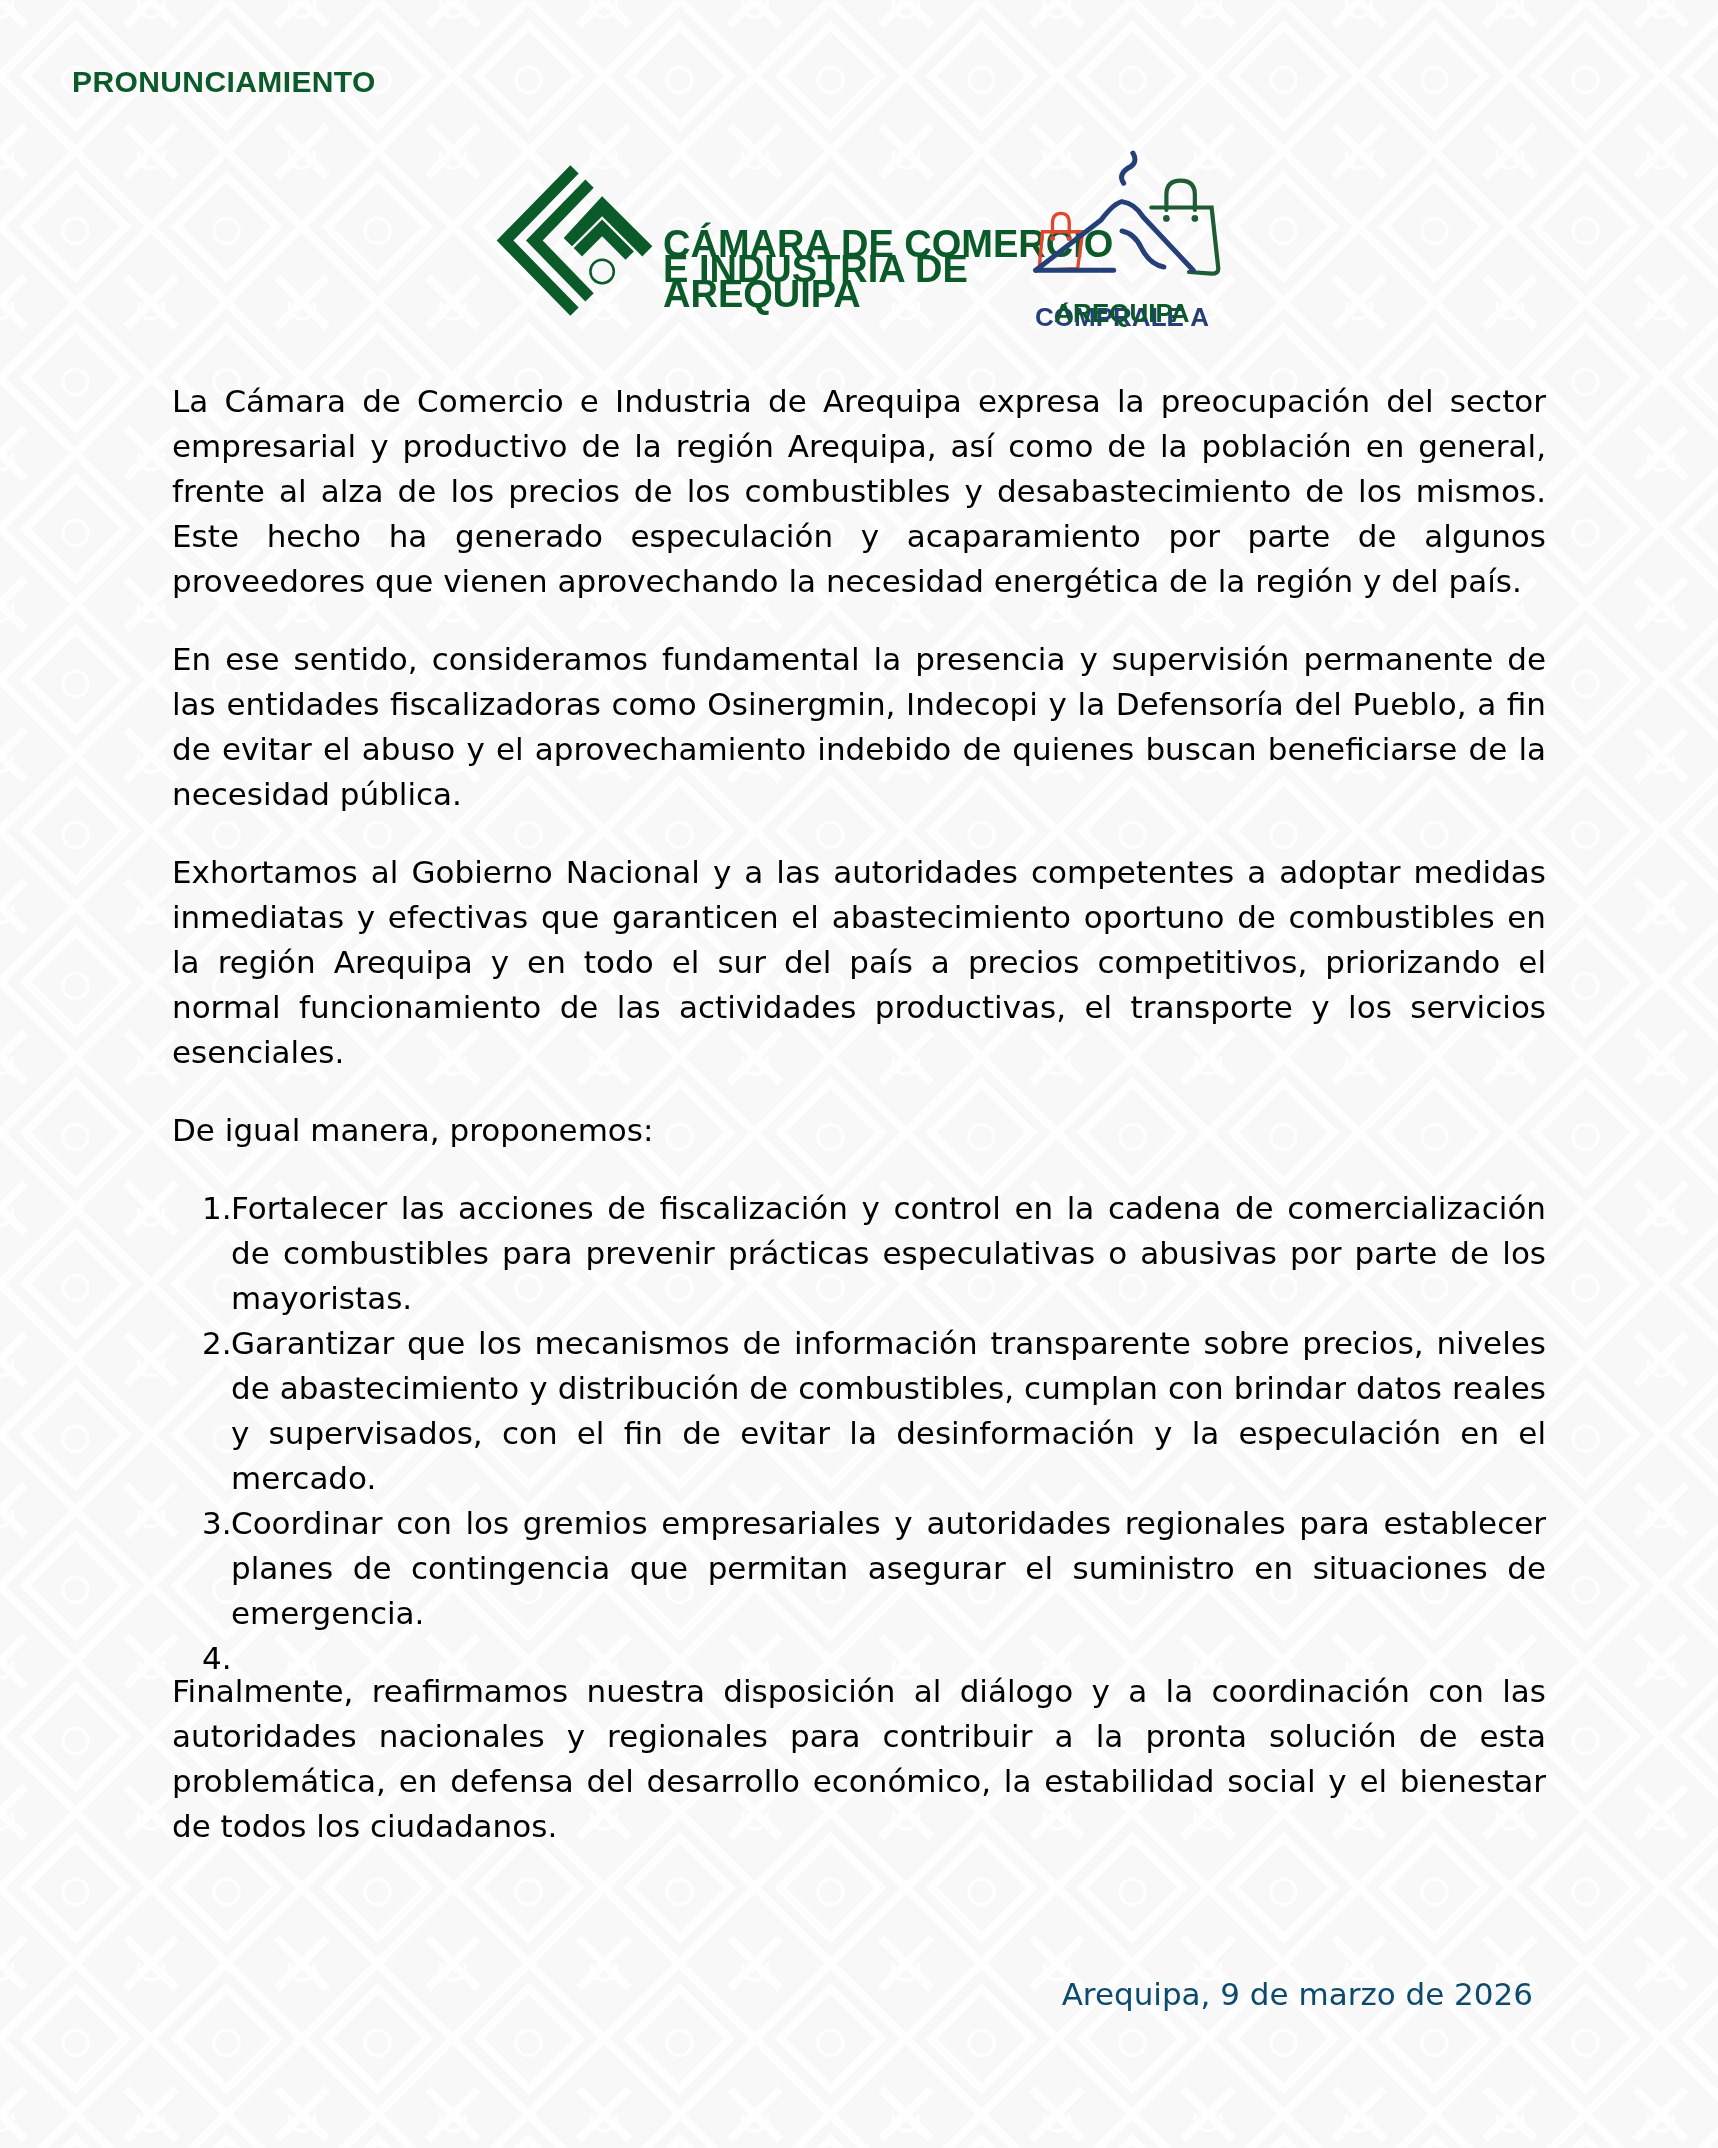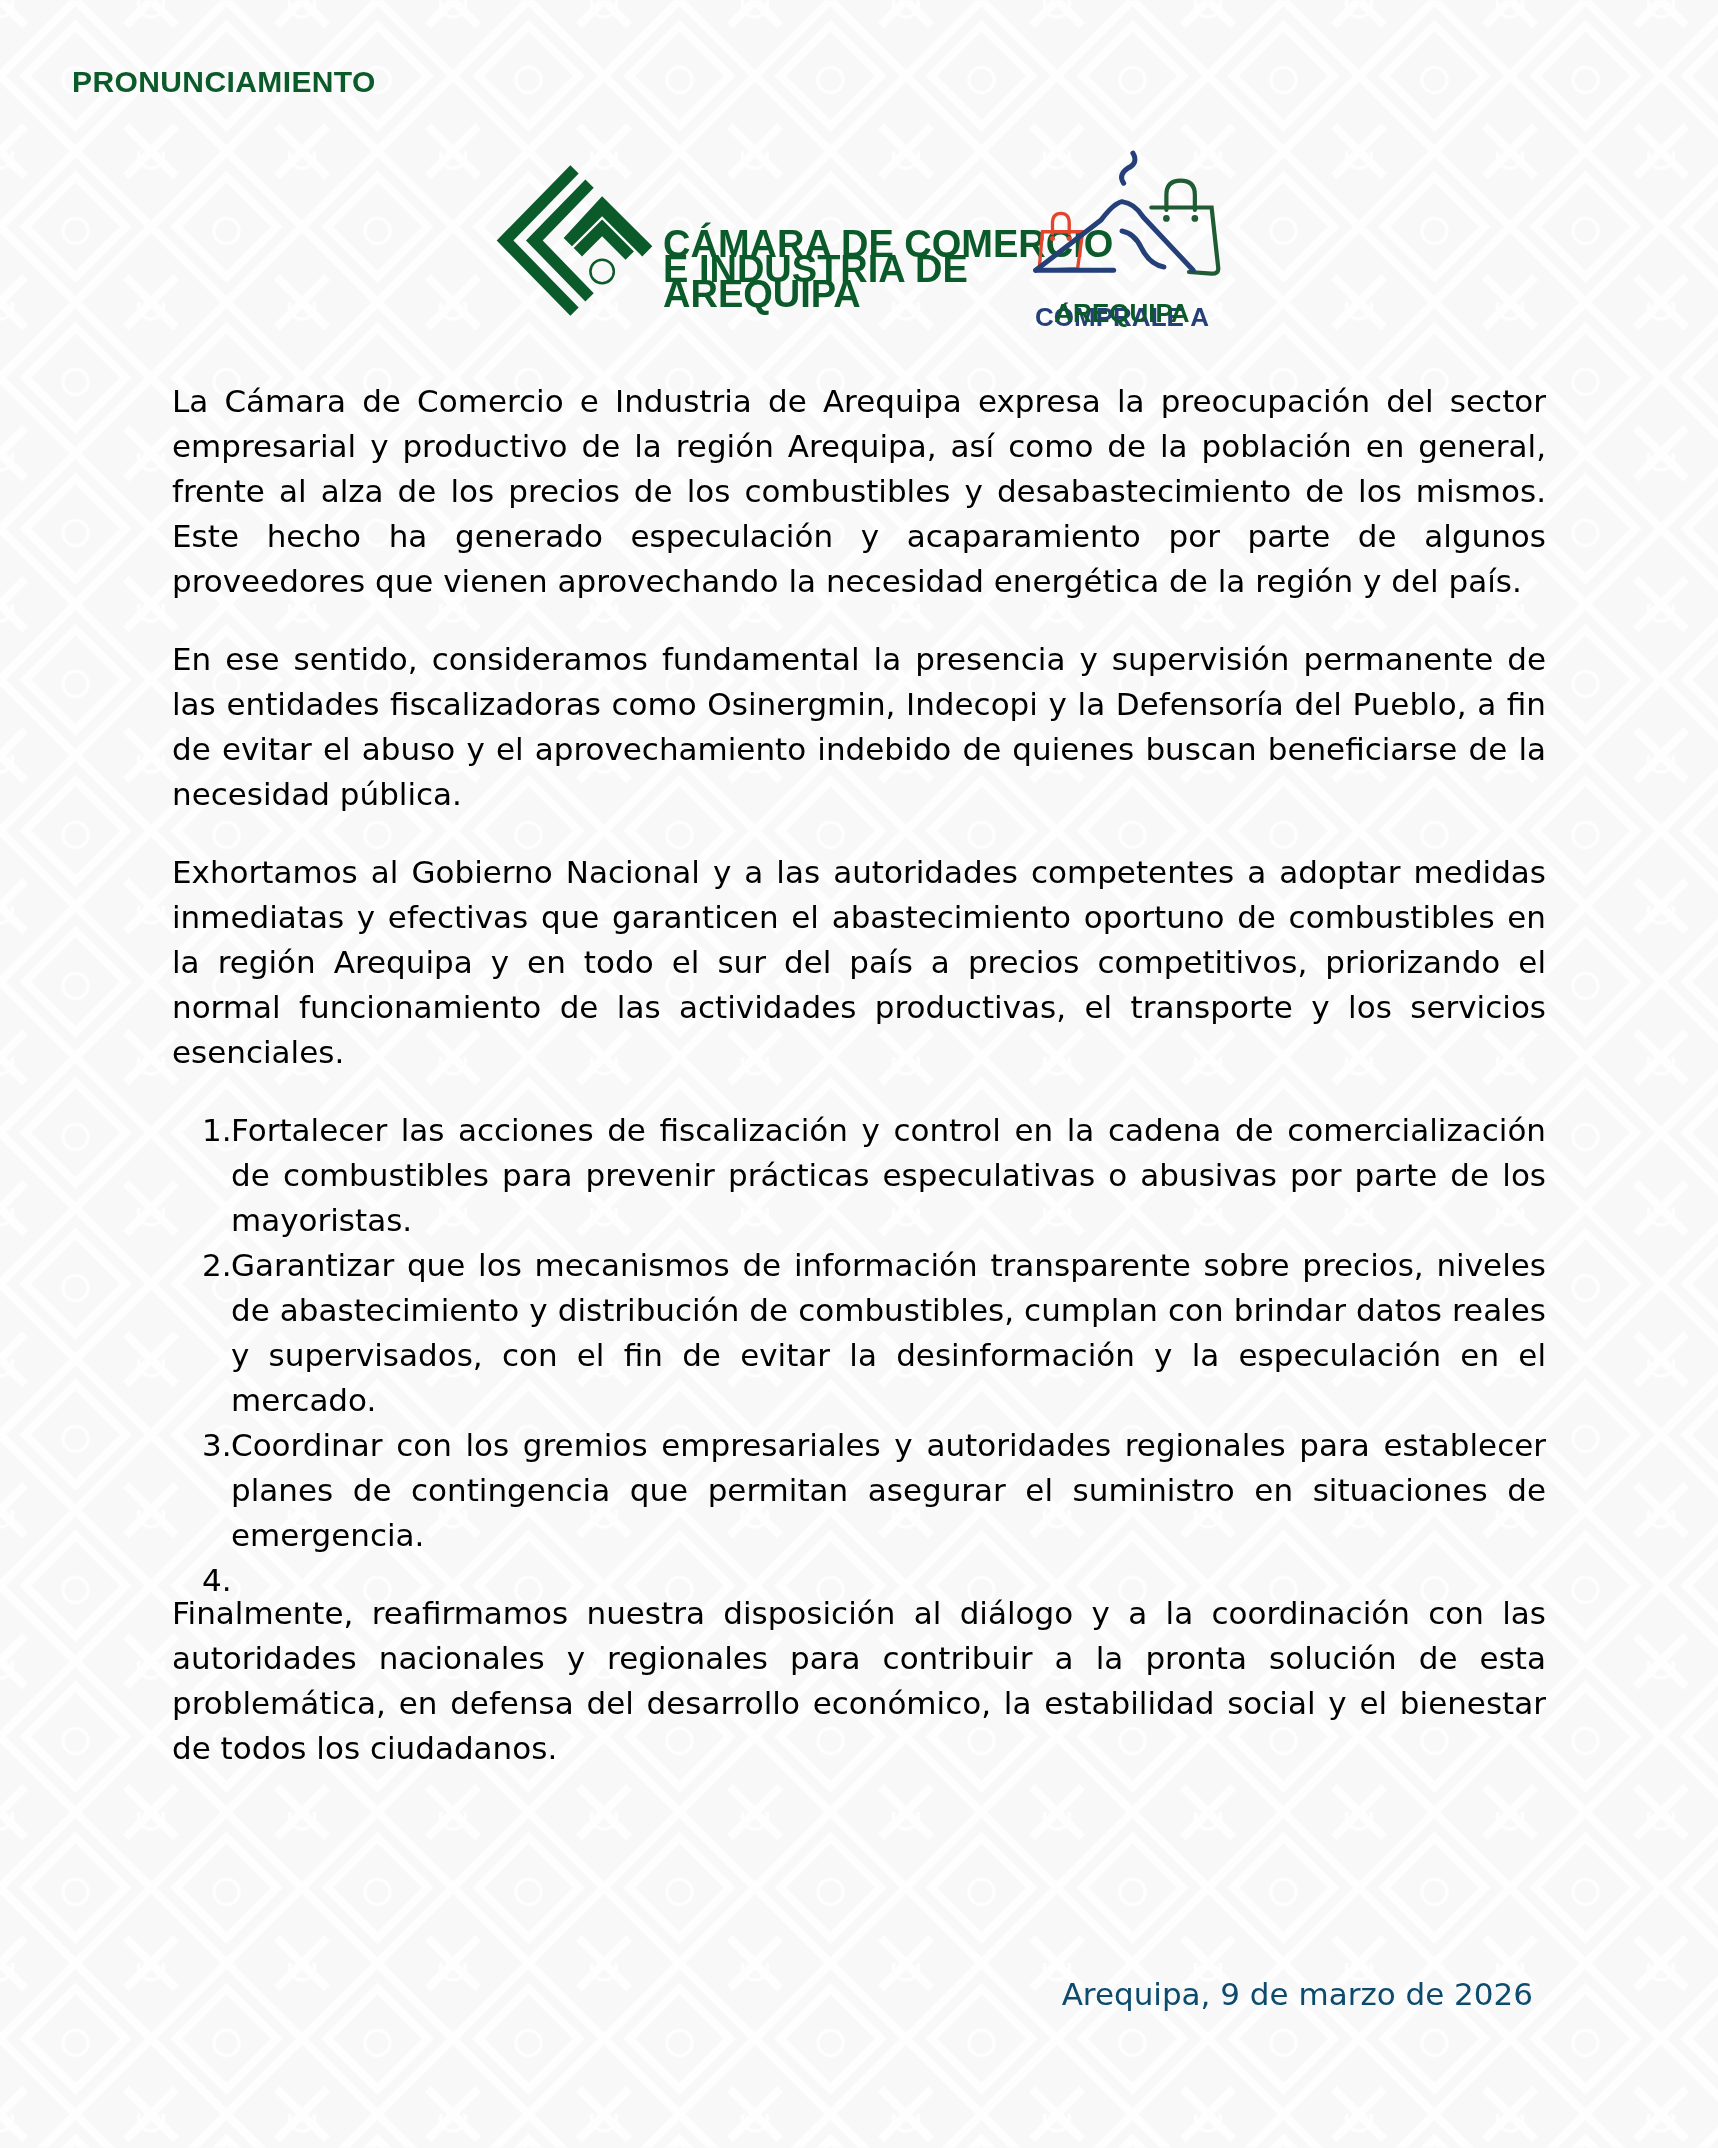--- a/index.html
+++ b/index.html
@@ -115,20 +115,21 @@
       </g>
     </svg>
     <div class="comprale-text comprale-line1">CÓMPRALE A</div>
     <div class="comprale-text comprale-line2">AREQUIPA</div>
   </div>
 
   <div class="body-text">
     <p>La Cámara de Comercio e Industria de Arequipa expresa la preocupación del sector empresarial y productivo de la región Arequipa, así como de la población en general, frente al alza de los precios de los combustibles y desabastecimiento de los mismos. Este hecho ha generado especulación y acaparamiento por parte de algunos proveedores que vienen aprovechando la necesidad energética de la región y del país.</p>
     <p>En ese sentido, consideramos fundamental la presencia y supervisión permanente de las entidades fiscalizadoras como Osinergmin, Indecopi y la Defensoría del Pueblo, a fin de evitar el abuso y el aprovechamiento indebido de quienes buscan beneficiarse de la necesidad pública.</p>
     <p>Exhortamos al Gobierno Nacional y a las autoridades competentes a adoptar medidas inmediatas y efectivas que garanticen el abastecimiento oportuno de combustibles en la región Arequipa y en todo el sur del país a precios competitivos, priorizando el normal funcionamiento de las actividades productivas, el transporte y los servicios esenciales.</p>
+    <p>De igual manera, proponemos:</p>
     <ol class="proposals">
       <li>
         <span class="num">1.</span>
         <span>Fortalecer las acciones de fiscalización y control en la cadena de comercialización de combustibles para prevenir prácticas especulativas o abusivas por parte de los mayoristas.</span>
       </li>
       <li>
         <span class="num">2.</span>
         <span>Garantizar que los mecanismos de información transparente sobre precios, niveles de abastecimiento y distribución de combustibles, cumplan con brindar datos reales y supervisados, con el fin de evitar la desinformación y la especulación en el mercado.</span>
       </li>
       <li>

